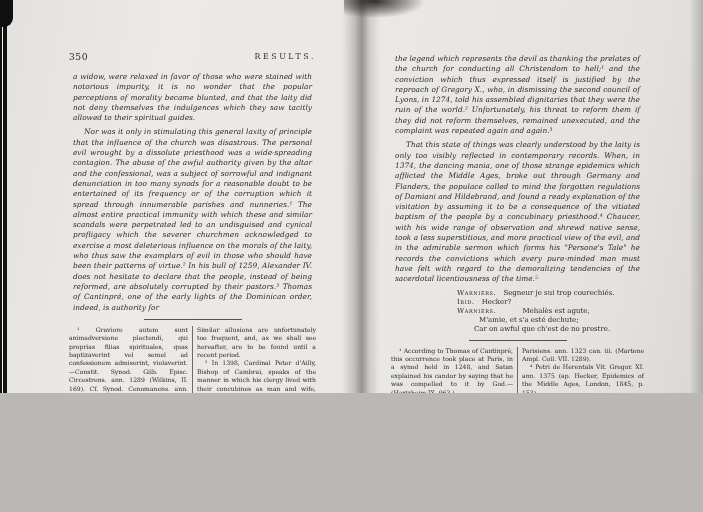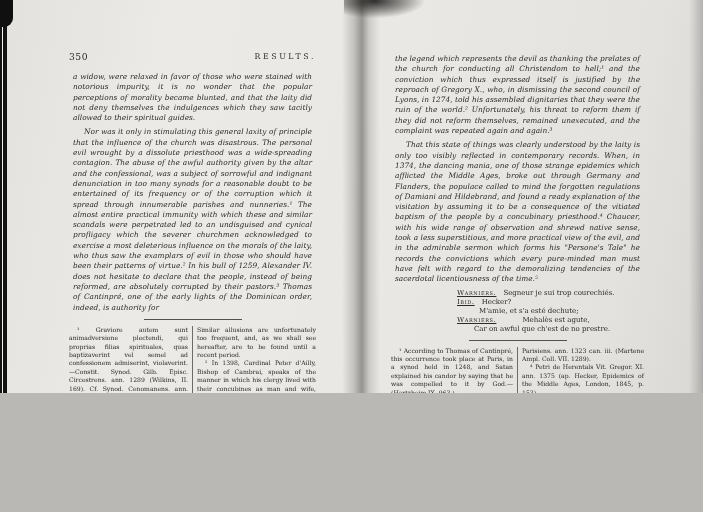--- a/index.html
+++ b/index.html
@@ -30,21 +30,21 @@
   .page-num{position:absolute;top:-1px;font-size:9.2px;letter-spacing:0.5px;}
   .page-num.pos-left{left:0;}
   .page-num.pos-right{right:0;}
 
   .body{font-size:7.4px;line-height:10.3px;}
   .body p{margin:4px;text-indent:11px;font-style:italic;}
   .body p.cont{text-indent:0;}
 
   .verse{margin:2px 0 0 66px;font-size:7.0px;line-height:9.0px;text-align:left;}
   .verse .vline{white-space:nowrap;}
-  .speaker{font-variant:small-caps;letter-spacing:0.6px;text-decoration:underline;}
+  .speaker{font-variant:small-caps;letter-spacing:0.6px;}
   .v0 .vtext,.v1 .vtext{margin-left:7px;}
   .v2 .vtext{margin-left:26px;}
   .v3{padding-left:22px;}
   .v4{padding-left:17px;}
 
   .fn-rule{width:98px;height:1px;background:#55524e;margin:6px auto 6px;}
   .footnotes{display:flex;font-size:6.1px;line-height:8.4px;text-align:justify;}
   .fn-col{flex:1 1 0;min-width:0;}
   .fn-col.first{padding-right:4px;}
   .fn-col.second{padding-left:4px;}
@@ -93,25 +93,25 @@
       <p class="cont">the legend which represents the devil as thanking the prelates of the church for conducting all Christendom to hell;¹ and the conviction which thus expressed itself is justified by the reproach of Gregory X., who, in dismissing the second council of Lyons, in 1274, told his assembled dignitaries that they were the ruin of the world.² Unfortunately, his threat to reform them if they did not reform themselves, remained unexecuted, and the complaint was repeated again and again.³</p>
       <p>That this state of things was clearly understood by the laity is only too visibly reflected in contemporary records. When, in 1374, the dancing mania, one of those strange epidemics which afflicted the Middle Ages, broke out through Germany and Flanders, the populace called to mind the forgotten regulations of Damiani and Hildebrand, and found a ready explanation of the visitation by assuming it to be a consequence of the vitiated baptism of the people by a concubinary priesthood.⁴ Chaucer, with his wide range of observation and shrewd native sense, took a less superstitious, and more practical view of the evil, and in the admirable sermon which forms his "Persone's Tale" he records the convictions which every pure-minded man must have felt with regard to the demoralizing tendencies of the sacerdotal licentiousness of the time.⁵</p>
     </div>
     <div class="verse">
       <div class="vline v0">
         <span class="speaker">Warniers.</span><span class="vtext">Segneur je sui trop courechiés.</span>
       </div>
       <div class="vline v1">
         <span class="speaker">Ibid.</span><span class="vtext">Hecker?</span>
       </div>
+      <div class="vline v2">
+        <span class="speaker">Warniers.</span><span class="vtext">Mehalès est agute,</span>
+      </div>
       <div class="vline v3">
         <span class="vtext">M'amie, et s'a esté dechute;</span>
-      </div>
-      <div class="vline v2">
-        <span class="speaker">Warniers.</span><span class="vtext">Mehalès est agute,</span>
       </div>
       <div class="vline v4">
         <span class="vtext">Car on awful que ch'est de no prestre.</span>
       </div>
     </div>
     <div class="fn-rule"></div>
     <div class="footnotes">
       <div class="fn-col first">
         <p>¹ According to Thomas of Cantinpré, this occurrence took place at Paris, in a synod held in 1248, and Satan explained his candor by saying that he was compelled to it by God.—(Hartzheim IX. 963.)</p>
         <p>² Inter alia dixit quod praelati faciebant ruere totum mundum. . . . Unde monuit eos quod ipsi se corrigerent . . . alioquin dixit se dure acturum cum ipsis super reformatione morum.—Harduin. VII. 692.</p>

